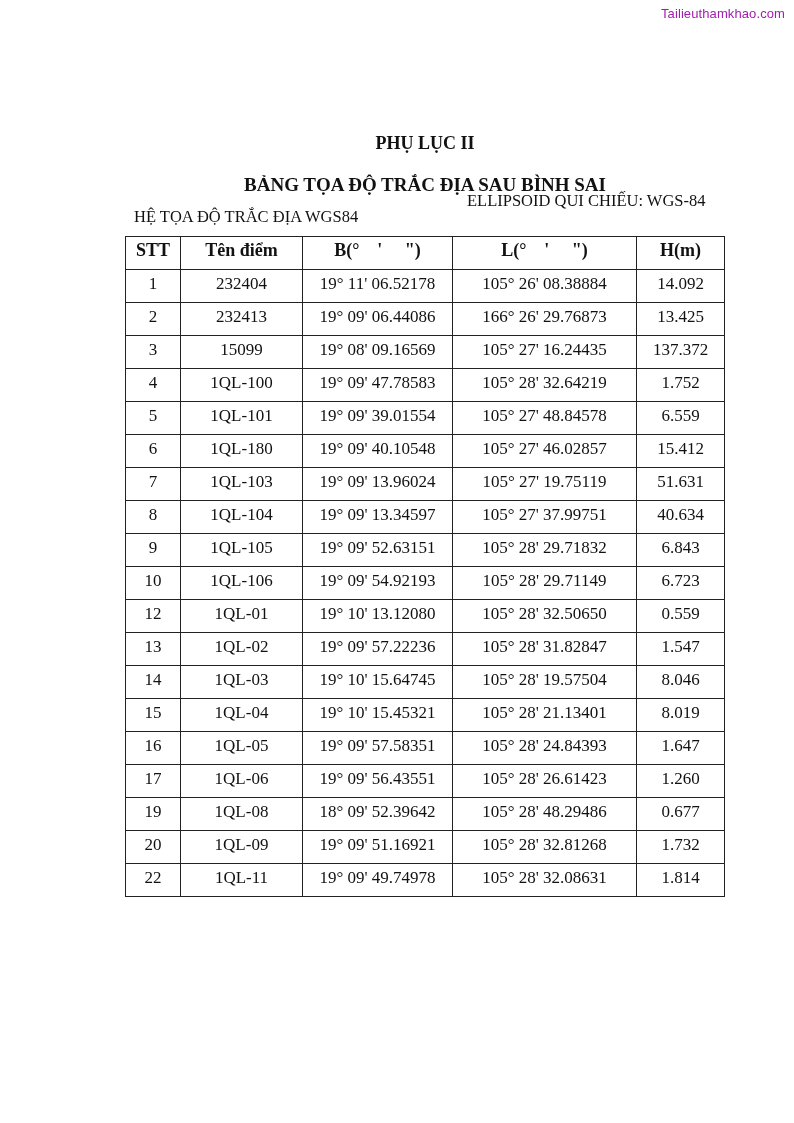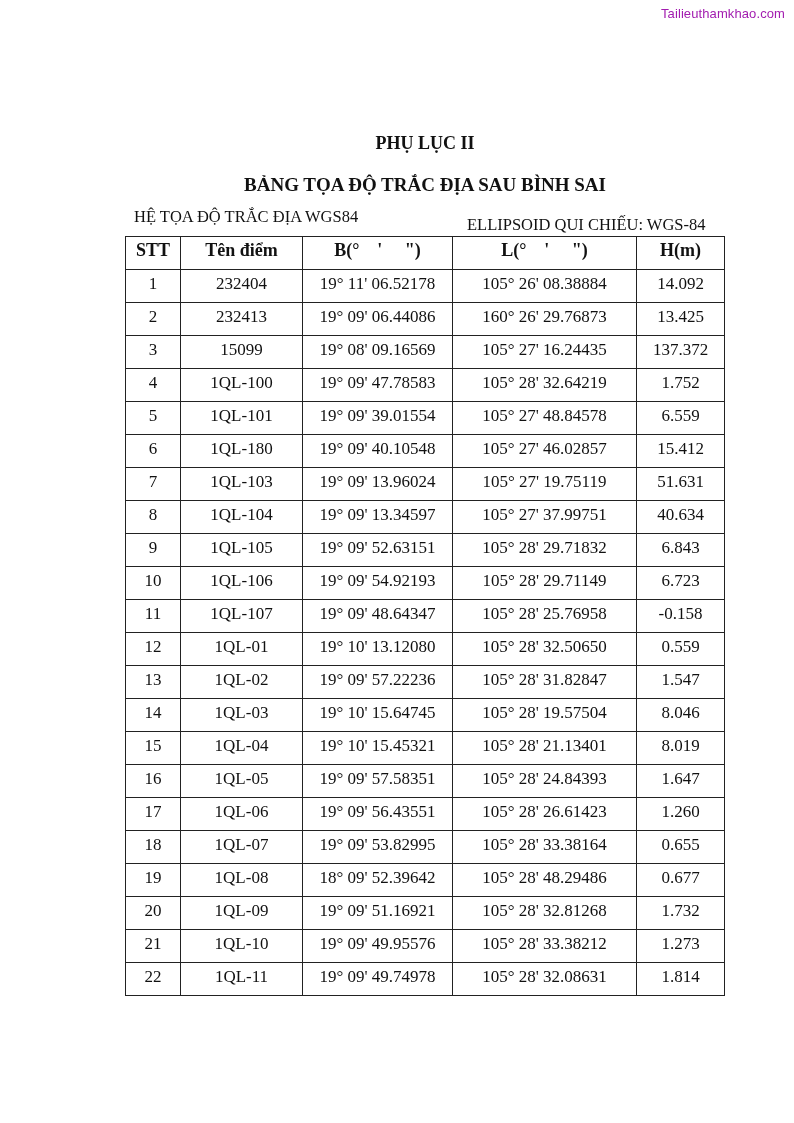--- a/index.html
+++ b/index.html
@@ -5,21 +5,21 @@
   html, body { margin: 0; padding: 0; background: #ffffff; }
   body { width: 794px; height: 1123px; position: relative; overflow: hidden;
          font-family: "Liberation Serif", serif; color: #111; }
   .watermark { position: absolute; top: 6px; right: 9px; font-family: "Liberation Sans", sans-serif;
                font-size: 13px; color: #a21caf; letter-spacing: 0.1px; }
   .title1 { position: absolute; top: 133px; left: 0; width: 850px; text-align: center;
             font-weight: bold; font-size: 18px; }
   .title2 { position: absolute; top: 174px; left: 0; width: 850px; text-align: center;
             font-weight: bold; font-size: 19px; }
   .sub-left { position: absolute; top: 207px; left: 134px; font-size: 16.5px; }
-  .sub-right { position: absolute; top: 215px; left: 467px; font-size: 16.5px; }
+  .sub-right { position: absolute; top: 191px; left: 467px; font-size: 16.5px; }
   table.coords { position: absolute; top: 236px; left: 125px; border-collapse: collapse;
                  font-size: 17px; }
   table.coords th, table.coords td { border: 1px solid #222; text-align: center;
                  padding: 0; height: 32px; vertical-align: top; line-height: 28px; }
   table.coords th { font-weight: bold; font-size: 18px; line-height: 26px; }
   col.c0 { width: 55px; } col.c1 { width: 122px; } col.c2 { width: 150px; }
   col.c3 { width: 184px; } col.c4 { width: 88px; }
 </style>
 </head>
 <body>
@@ -53,21 +53,21 @@
         <td>1</td>
         <td>232404</td>
         <td>19° 11' 06.52178</td>
         <td>105° 26' 08.38884</td>
         <td>14.092</td>
       </tr>
       <tr>
         <td>2</td>
         <td>232413</td>
         <td>19° 09' 06.44086</td>
-        <td>160° 26' 29.76873</td>
+        <td>166° 26' 29.76873</td>
         <td>13.425</td>
       </tr>
       <tr>
         <td>3</td>
         <td>15099</td>
         <td>19° 08' 09.16569</td>
         <td>105° 27' 16.24435</td>
         <td>137.372</td>
       </tr>
       <tr>
@@ -113,27 +113,20 @@
         <td>6.843</td>
       </tr>
       <tr>
         <td>10</td>
         <td>1QL-106</td>
         <td>19° 09' 54.92193</td>
         <td>105° 28' 29.71149</td>
         <td>6.723</td>
       </tr>
       <tr>
-        <td>11</td>
-        <td>1QL-107</td>
-        <td>19° 09' 48.64347</td>
-        <td>105° 28' 25.76958</td>
-        <td>-0.158</td>
-      </tr>
-      <tr>
         <td>12</td>
         <td>1QL-01</td>
         <td>19° 10' 13.12080</td>
         <td>105° 28' 32.50650</td>
         <td>0.559</td>
       </tr>
       <tr>
         <td>13</td>
         <td>1QL-02</td>
         <td>19° 09' 57.22236</td>
@@ -162,48 +155,34 @@
         <td>1.647</td>
       </tr>
       <tr>
         <td>17</td>
         <td>1QL-06</td>
         <td>19° 09' 56.43551</td>
         <td>105° 28' 26.61423</td>
         <td>1.260</td>
       </tr>
       <tr>
-        <td>18</td>
-        <td>1QL-07</td>
-        <td>19° 09' 53.82995</td>
-        <td>105° 28' 33.38164</td>
-        <td>0.655</td>
-      </tr>
-      <tr>
         <td>19</td>
         <td>1QL-08</td>
         <td>18° 09' 52.39642</td>
         <td>105° 28' 48.29486</td>
         <td>0.677</td>
       </tr>
       <tr>
         <td>20</td>
         <td>1QL-09</td>
         <td>19° 09' 51.16921</td>
         <td>105° 28' 32.81268</td>
         <td>1.732</td>
       </tr>
       <tr>
-        <td>21</td>
-        <td>1QL-10</td>
-        <td>19° 09' 49.95576</td>
-        <td>105° 28' 33.38212</td>
-        <td>1.273</td>
-      </tr>
-      <tr>
         <td>22</td>
         <td>1QL-11</td>
         <td>19° 09' 49.74978</td>
         <td>105° 28' 32.08631</td>
         <td>1.814</td>
       </tr>
     </tbody>
 </table>
 
 </body></html>

